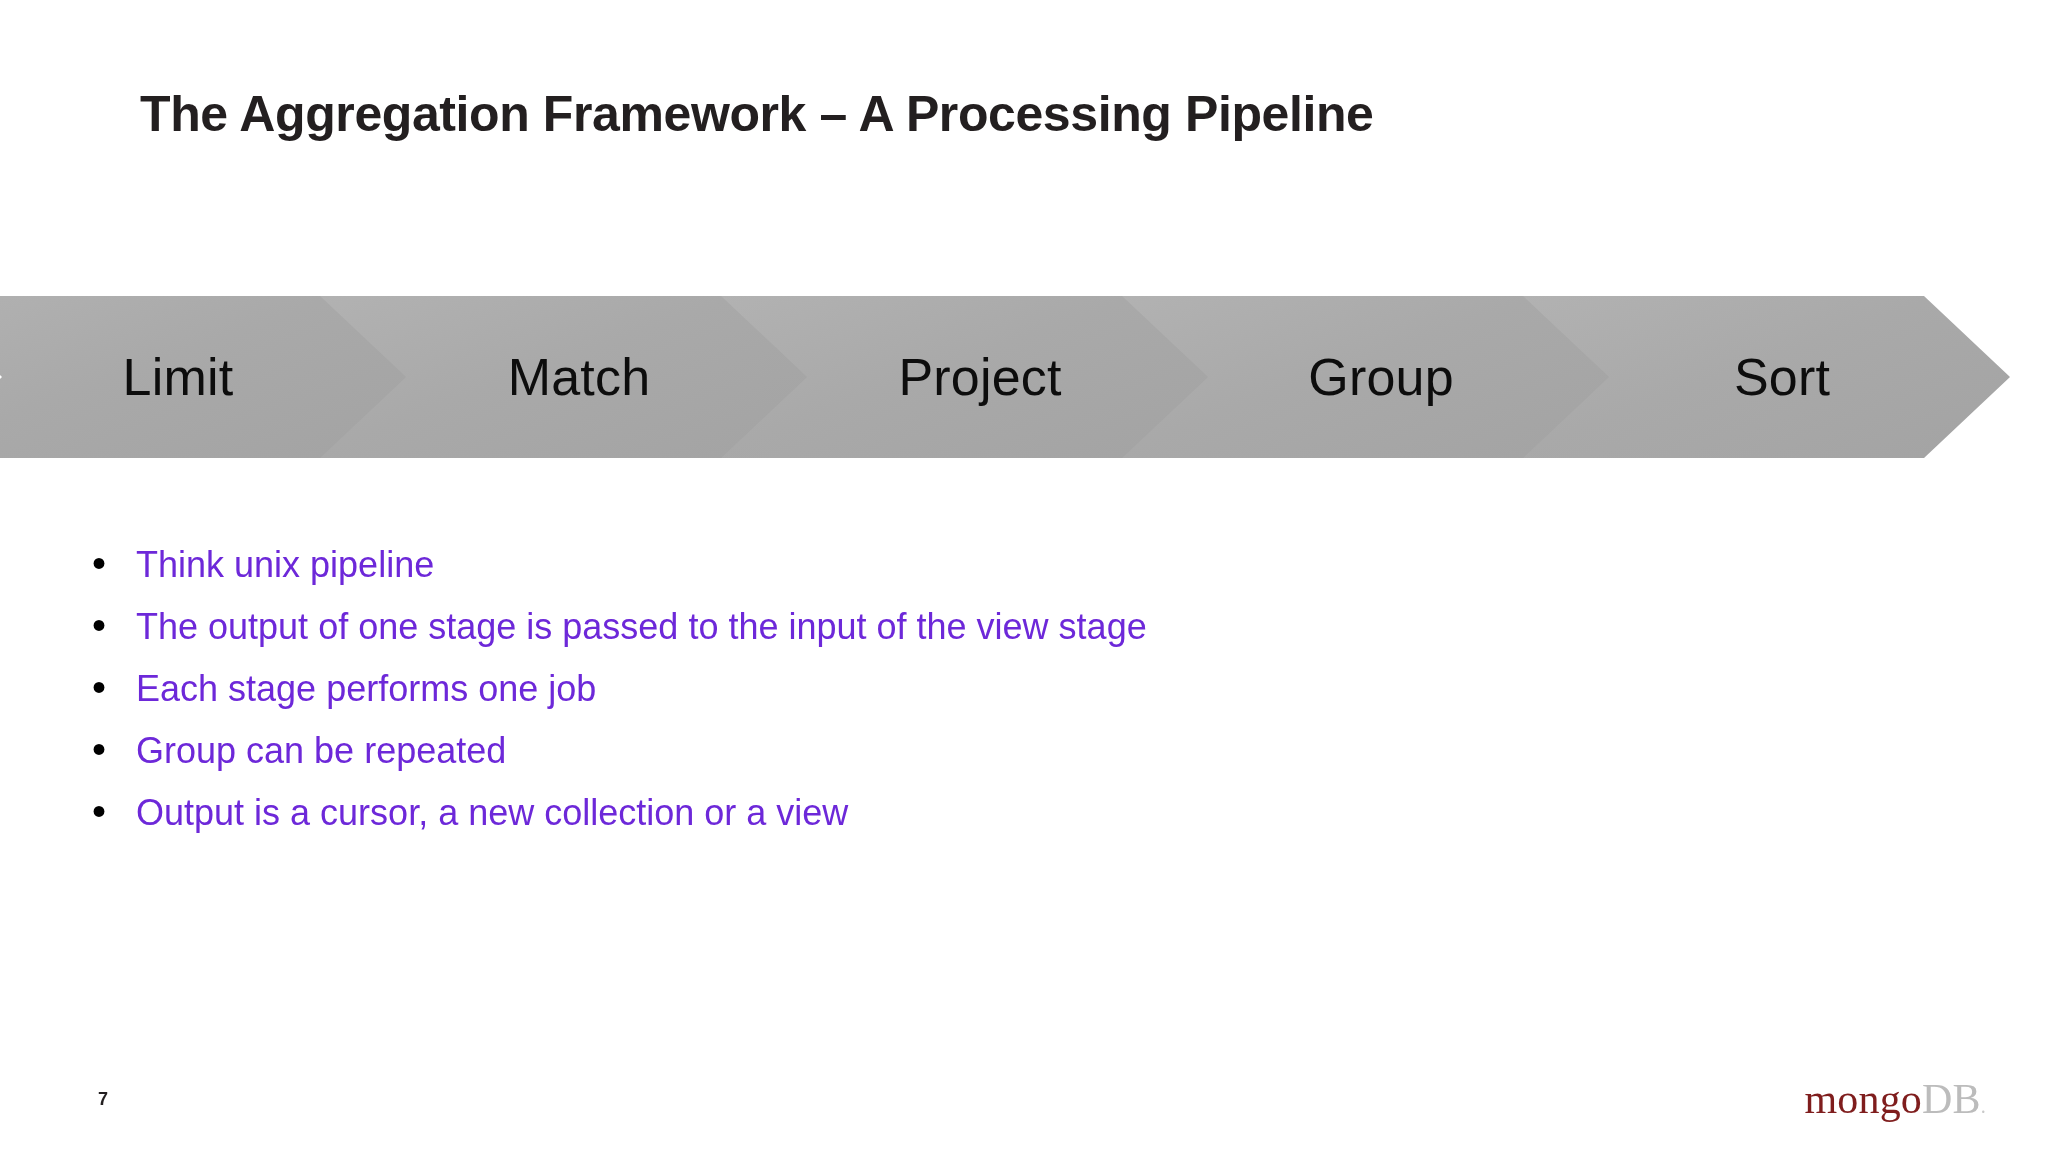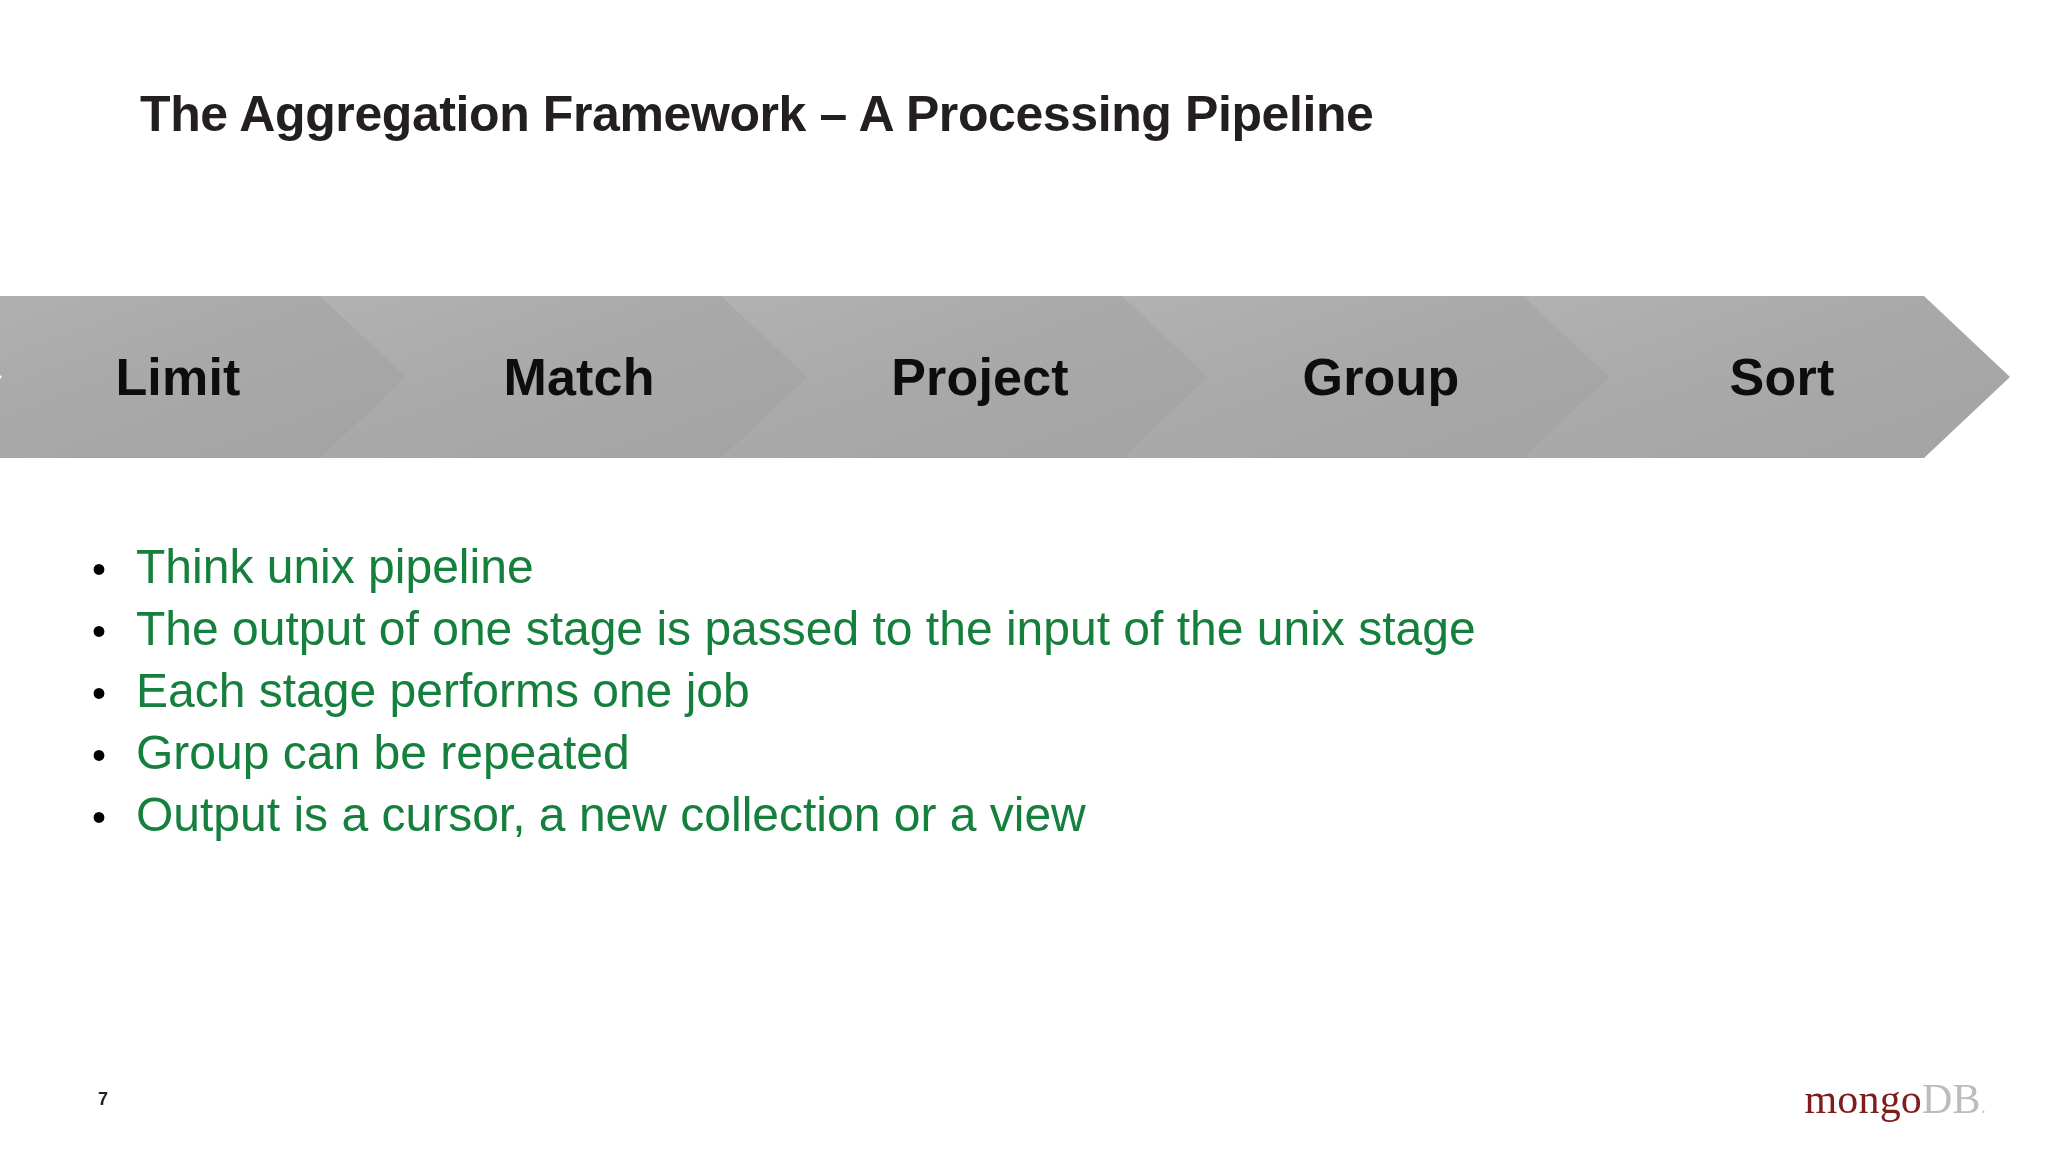--- a/index.html
+++ b/index.html
@@ -50,21 +50,21 @@
     position: absolute;
     inset: 0;
     background: linear-gradient(160deg, #b2b2b2 0%, #a9a9a9 45%, #a3a3a3 100%);
     clip-path: polygon(0% 0%, calc(100% - 86px) 0%, 100% 50%, calc(100% - 86px) 100%, 0% 100%, 86px 50%);
     filter: drop-shadow(3px 3px 3px rgba(130,130,110,0.45));
   }
   .chevron-label {
     position: relative;
     z-index: 2;
     font-size: 52px;
-    font-weight: bold;
+    font-weight: normal;
     color: #0d0d0d;
     letter-spacing: 0.2px;
     text-align: center;
     padding-left: 34px;
   }
 
   
   #bullets {
     position: absolute;
     left: 92px;
@@ -79,22 +79,22 @@
   .bullet-marker {
     flex: 0 0 auto;
     width: 44px;
     font-size: 40px;
     line-height: 1;
     color: #000000;
     text-align: left;
   }
   .bullet-text {
     flex: 1 1 auto;
-    font-size: 48px;
-    color: #15803d;
+    font-size: 36px;
+    color: #6d28d9;
     line-height: 1;
     white-space: nowrap;
   }
 
   
   #page-number {
     position: absolute;
     left: 98px;
     bottom: 42px;
     font-size: 18px;
@@ -145,21 +145,21 @@
       </div>
     </div>
 
   <div id="bullets">
       <div class="bullet-row">
         <span class="bullet-marker">•</span>
         <span class="bullet-text">Think unix pipeline</span>
       </div>
       <div class="bullet-row">
         <span class="bullet-marker">•</span>
-        <span class="bullet-text">The output of one stage is passed to the input of the unix stage</span>
+        <span class="bullet-text">The output of one stage is passed to the input of the view stage</span>
       </div>
       <div class="bullet-row">
         <span class="bullet-marker">•</span>
         <span class="bullet-text">Each stage performs one job</span>
       </div>
       <div class="bullet-row">
         <span class="bullet-marker">•</span>
         <span class="bullet-text">Group can be repeated</span>
       </div>
       <div class="bullet-row">

